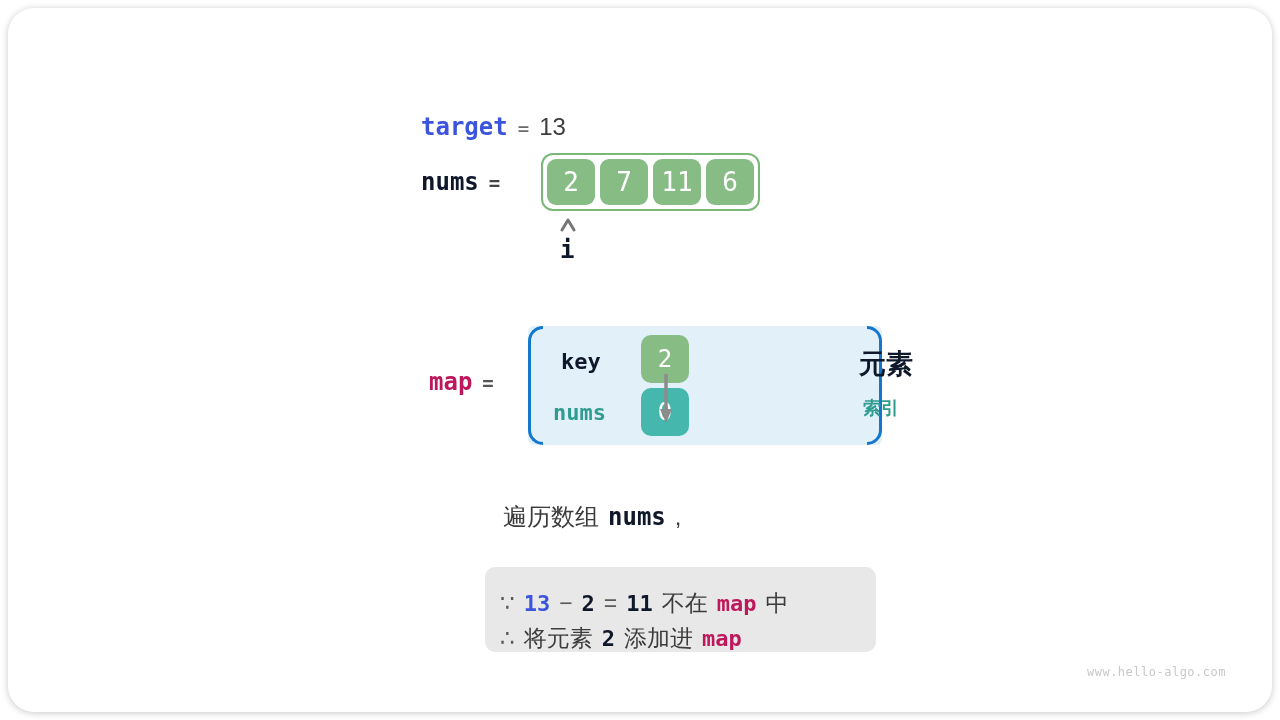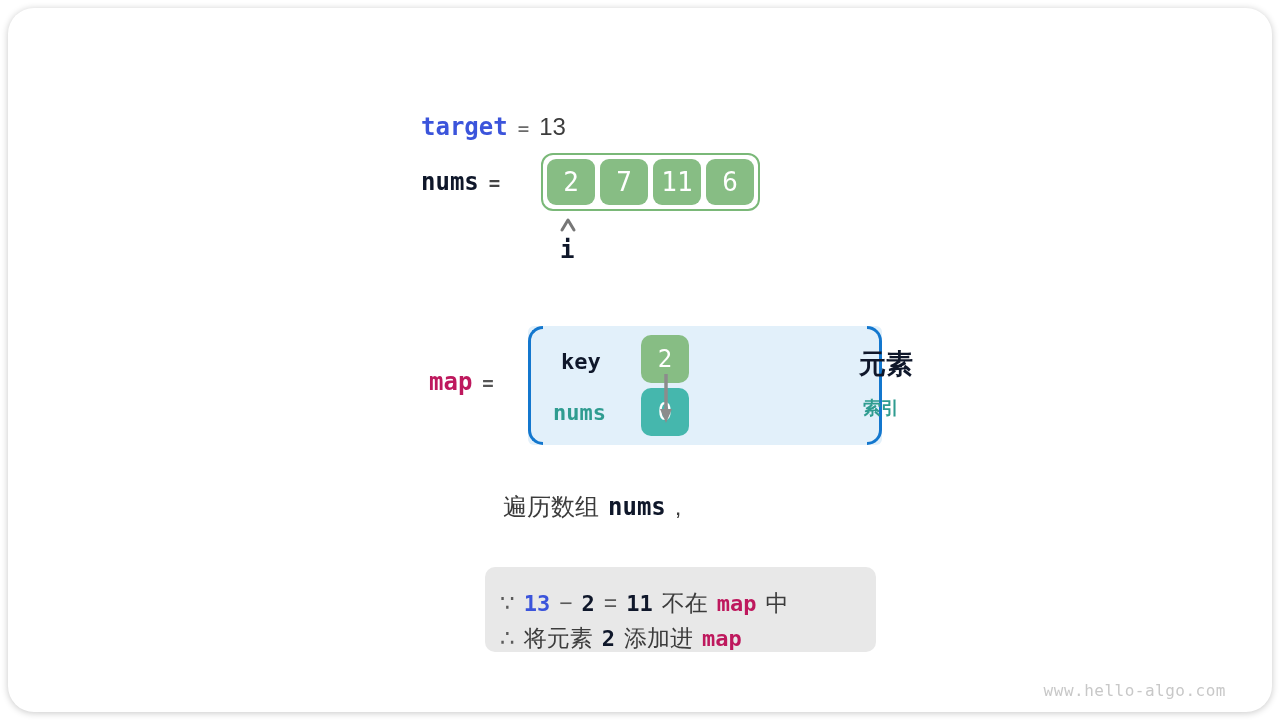--- a/index.html
+++ b/index.html
@@ -101,37 +101,37 @@
     display: flex; align-items: center; justify-content: center;
   }
   .key-cell   { left: 113px; top: 9px;  background: #87BD84; }
   .value-cell { left: 113px; top: 62px; background: #45B7AD; }
   .kv-arrow { position: absolute; left: 131px; top: 47px; }
 
   .legend-top    { left: 851px; top: 338px; font-size: 27px; }
   .legend-bottom { left: 855px; top: 388px; font-size: 18px; }
 
   
-  .caption-row { left: 495px; top: 483px; gap: 9px; font-size: 24px; }
+  .caption-row { left: 495px; top: 493px; gap: 9px; font-size: 24px; }
   .caption-row .code { font-size: 24px; }
 
   
   .note-box {
     left: 477px; top: 559px;
     width: 391px; height: 85px;
     background: #E8E8E8;
     border-radius: 10px;
     padding: 9px 0 0 15px;
   }
   .note-line { display: flex; align-items: baseline; gap: 9px; line-height: 34px; font-size: 23px; }
   .note-line .num { font-size: 22px; }
 
   .footer {
-    right: 46px; top: 673px;
-    font-size: 16px;
+    right: 46px; top: 657px;
+    font-size: 12px;
     color: #C8C8C8;
     letter-spacing: 0.5px;
   }
 </style>
 </head>
 <body>
 
 <div class="card">
 
   <div class="abs row target-row">

